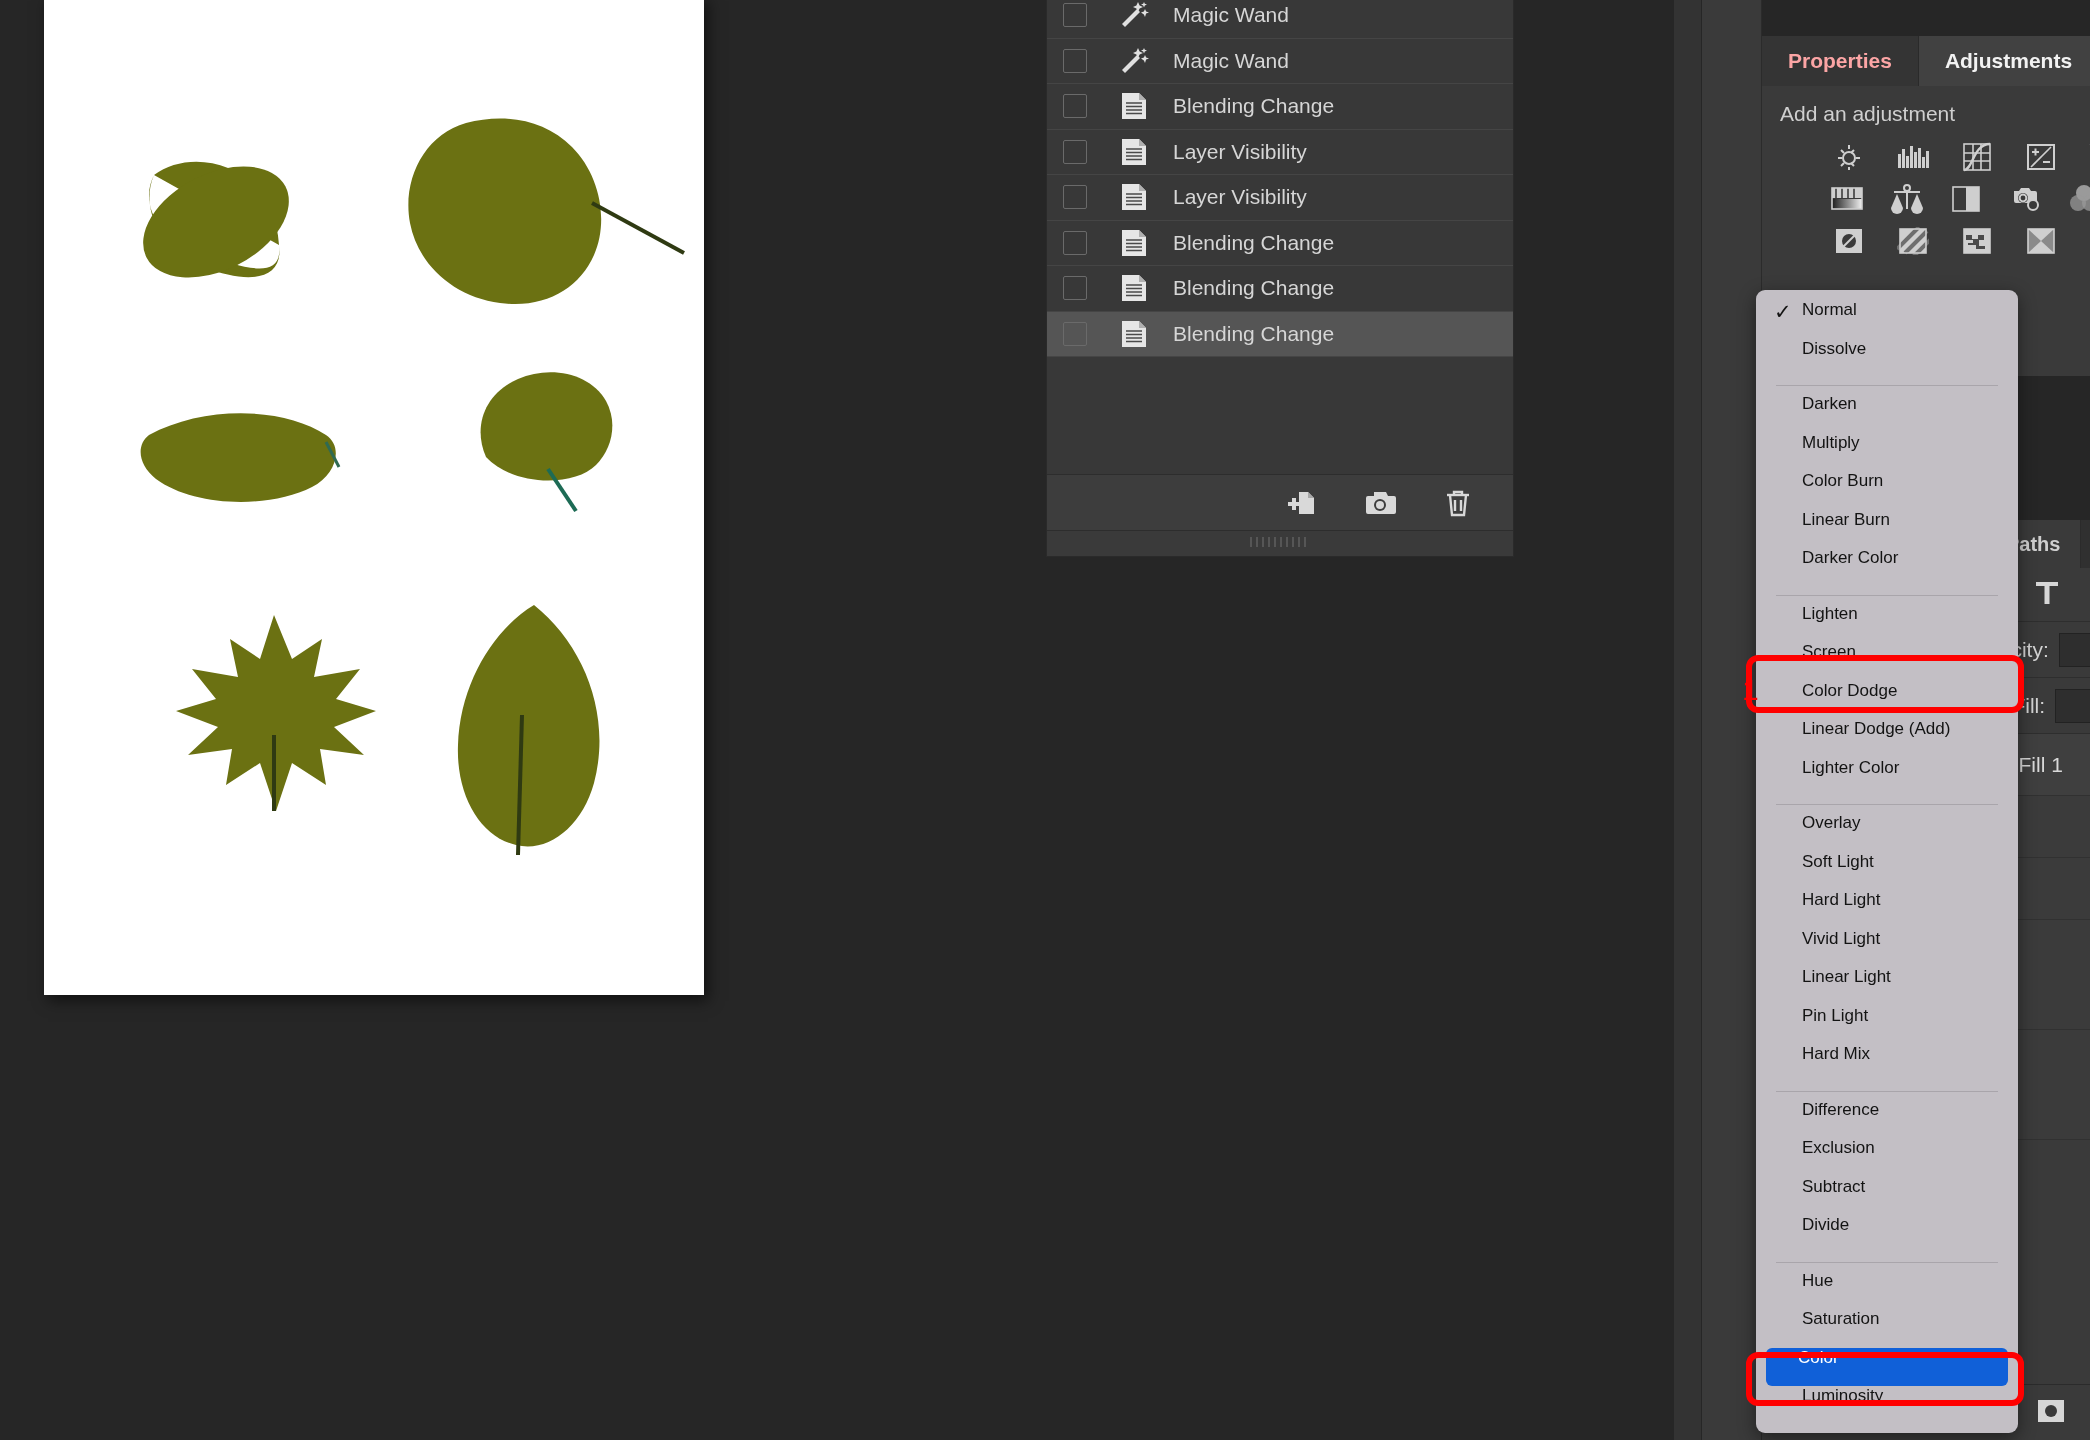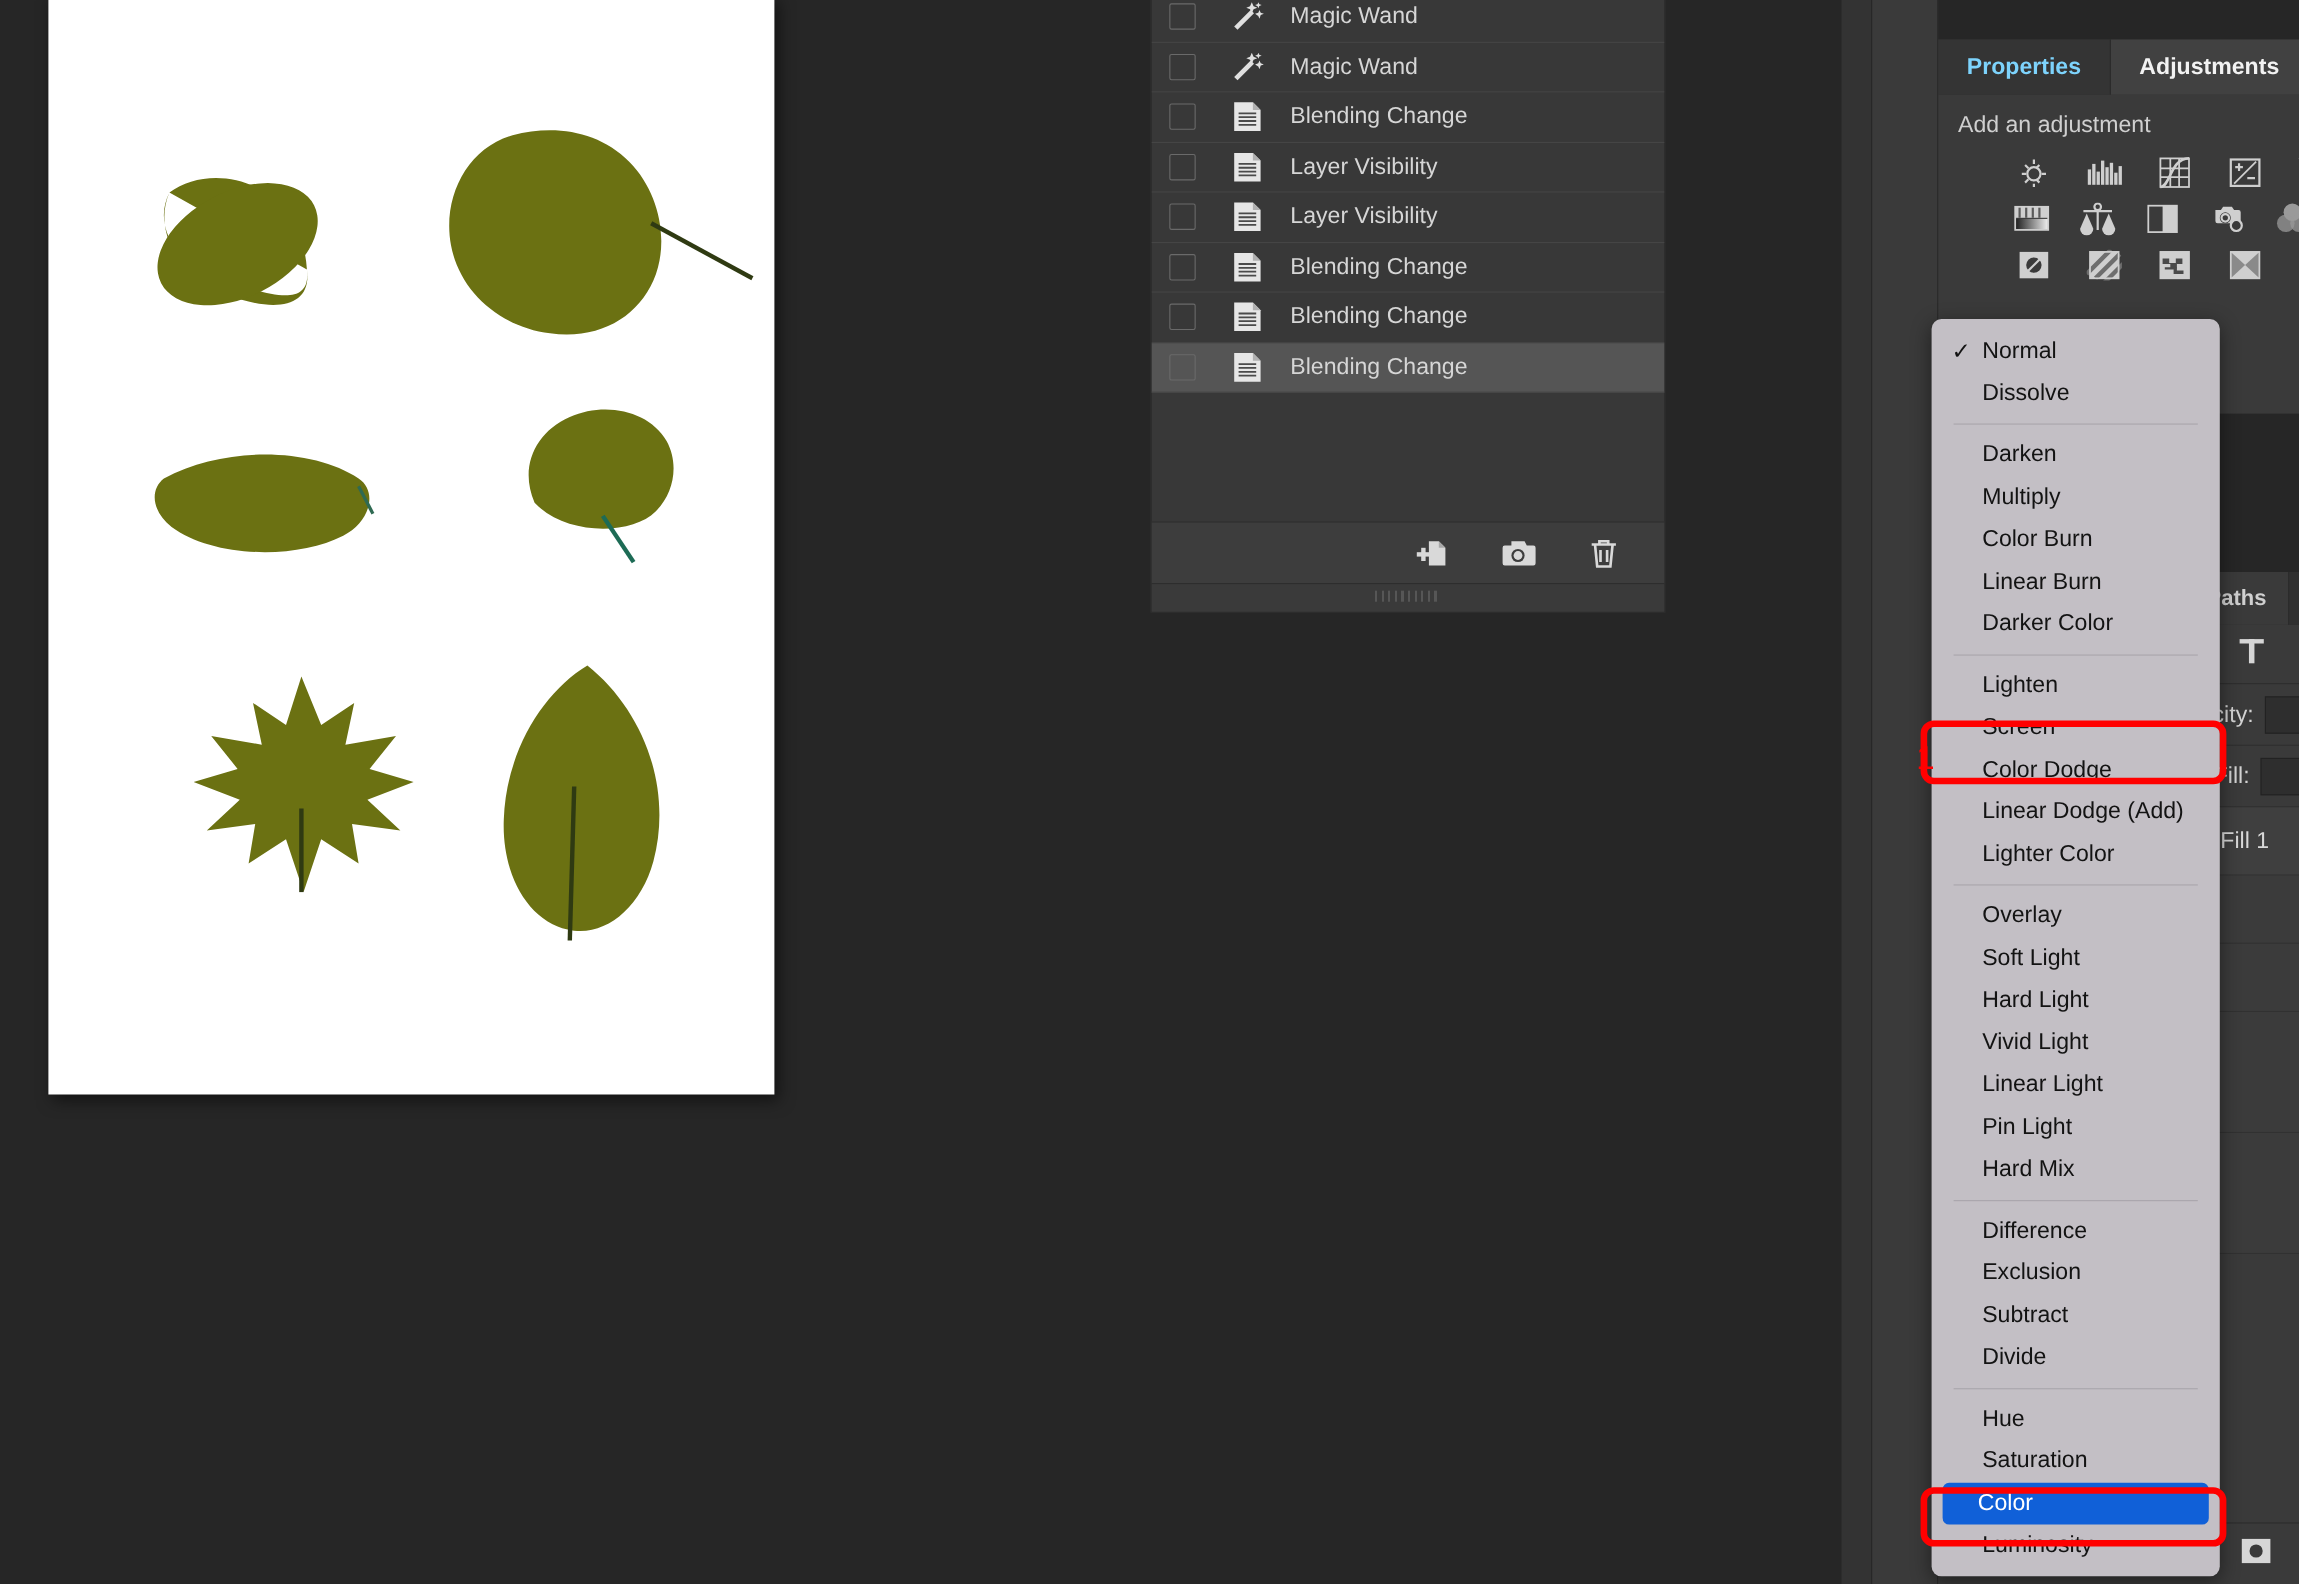--- a/index.html
+++ b/index.html
@@ -50,21 +50,21 @@
 
   
   .dock-col-a { position:absolute; left:1630px; top:0; width:28px; height:1440px; background:#333333; border-right:1px solid #262626;}
   .dock-col-b { position:absolute; left:1658px; top:0; width:60px; height:1440px; background:#3a3a3a; border-right:1px solid #2b2b2b;}
 
   
   .adj-panel { left: 1718px; top: 36px; width: 372px; height: 340px; background:#3a3a3a; border:none; }
   .adj-tabs { display: flex; height: 50px; background: #303030; }
   .adj-tab {
     display:flex; align-items:center; justify-content:center;
-    padding: 0 26px; font-size: 21px; color: #7dd3fc; font-weight: bold;
+    padding: 0 26px; font-size: 21px; color: #fca5a5; font-weight: bold;
     background: #343434; border-right: 1px solid #2a2a2a;
   }
   .adj-tab.active { background: #414141; color: #f2f2f2; }
   .adj-tab.spacer { flex: 1; background:#303030; border-right:none; }
   .adj-content { padding: 16px 0 0 18px; }
   .adj-title { font-size: 21px; color: #cfcfcf; margin-bottom: 16px; }
   .adj-rows { padding-left: 50px; }
   .adj-row { display: flex; gap: 26px; margin-bottom: 12px; align-items: center; }
   .adj-ic { width: 38px; height: 30px; display:flex; align-items:center; justify-content:center; cursor:pointer; }
 
@@ -85,22 +85,22 @@
                 display:flex; align-items:center; gap:38px; padding-left: 130px;}
 
   
   .blend-menu {
     position: absolute; left: 1712px; top: 290px; width: 262px;
     background: #c3bfc5; border-radius: 9px;
     box-shadow: 0 5px 18px rgba(0,0,0,0.45);
     padding: 10px 0 8px 0; z-index: 40;
   }
   .bm-item {
-    height: 38.5px; display: flex; align-items: center;
-    padding-left: 46px; font-size: 21px; color: #131313;
+    height: 38.5px; display: flex; 
+    padding-left: 46px; font-size: 17px; color: #131313;
     position: relative; white-space: nowrap;
   }
   .bm-item.checked::before {
     content: "✓"; position: absolute; left: 18px; font-size: 21px; color: #131313;
   }
   .bm-item.sel { background: #1060d8; color: #ffffff; margin: 0 10px; border-radius: 6px; padding-left: 32px; }
   .bm-sep { height: 1px; background: #a9a5ab; margin: 8px 20px; }
 
   
   .anno-box { position: absolute; border: 6px solid #ff0000; border-radius: 12px; z-index: 60; pointer-events:none; }

